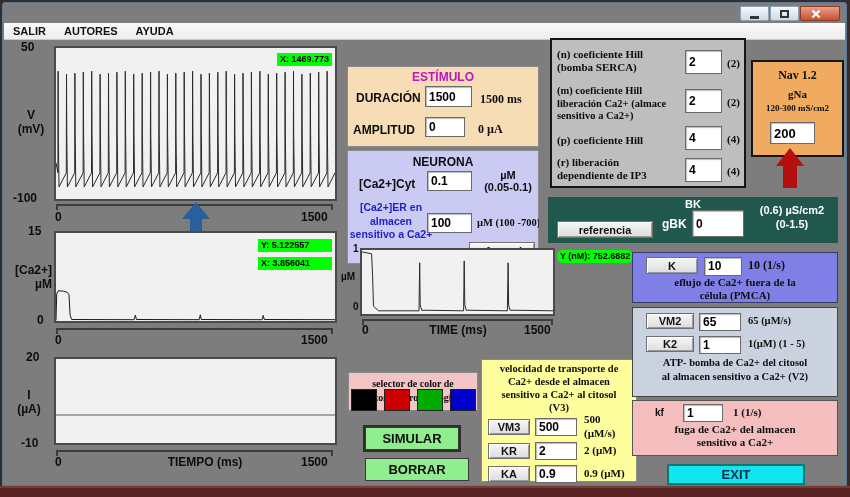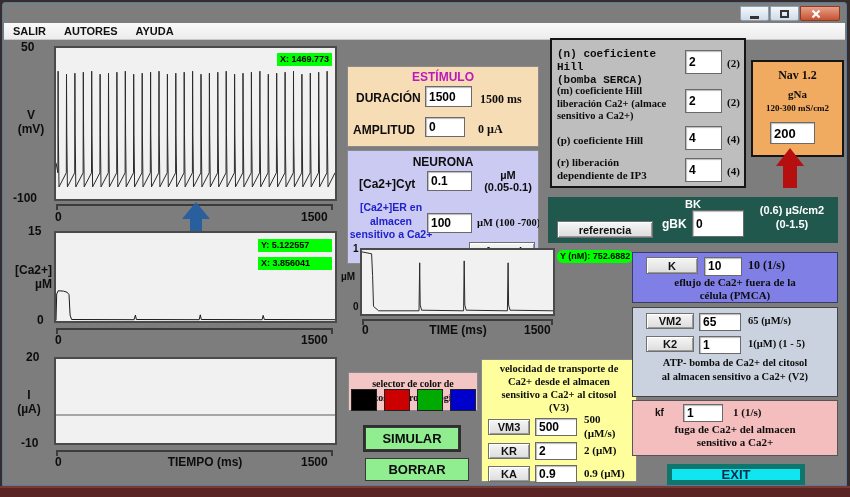--- a/index.html
+++ b/index.html
@@ -52,21 +52,21 @@
   .btn3d { background:linear-gradient(#f6f6f6,#dcdcdc); border:1px solid #707070;
            box-shadow:1px 1px 0 #fff inset, -1px -1px 0 #9a9a9a inset;
            font-size:11px; font-weight:bold; color:#111; display:flex; align-items:center; justify-content:center; }
   .lbl { font-weight:bold; color:#0d0d0d; }
   .blue { color:#2121cc; }
   .white { color:#fff; }
 
   .action-btn { background:#90ee90; border:1px solid #3a3a3a; font-weight:bold; font-size:13px;
                 color:#0a0a0a; display:flex; align-items:center; justify-content:center; }
   .sim { box-shadow:0 0 0 2px #2e2e2e; }
-  .exit-btn { background:#10e6ef; border:5px solid #0f766e; font-weight:bold; font-size:13px;
+  .exit-btn { background:#10e6ef; border:2px solid #0f766e; font-weight:bold; font-size:13px;
               color:#0a2a4a; display:flex; align-items:center; justify-content:center; }
   .swatch { width:26px; height:22px; border:1px solid #222; }
 
   
   .arrow-up { position:absolute; }
   .arrow-up .head { position:absolute; left:0; top:0; width:0; height:0;
                     border-left:14px solid transparent; border-right:14px solid transparent; }
   .arrow-up .stem { position:absolute; }
 </style>
 </head>
@@ -203,21 +203,21 @@
 (µM/s)</div>
   <div class="abs btn3d" style="left:6px;top:83px;width:42px;height:16px;">KR</div>
   <div class="abs" style="left:53px;top:81px;width:42px;height:18px;"><input class="field" value="2" style=""></div>
   <div class="abs lbl serif" style="left:102px;top:84px;font-size:11px;">2 (µM)</div>
   <div class="abs btn3d" style="left:6px;top:106px;width:42px;height:16px;">KA</div>
   <div class="abs" style="left:53px;top:104px;width:42px;height:18px;"><input class="field" value="0.9" style=""></div>
   <div class="abs lbl serif" style="left:102px;top:107px;font-size:11px;">0.9 (µM)</div>
 </div>
 
 <div class="abs panel-dkborder" style="left:550px;top:38px;width:196px;height:150px;background:#bebebe;position:absolute;">
-  <div class="abs lbl serif ml" style="left:5px;top:8px;width:132px;font-size:11px;line-height:1.2;font-family:Liberation Mono, monospace;">(n) coeficiente Hill
+  <div class="abs lbl serif ml" style="left:5px;top:8px;width:132px;font-size:11px;line-height:1.2;">(n) coeficiente Hill
 (bomba SERCA)</div>
   <div class="abs" style="left:133px;top:10px;width:37px;height:24px;"><input class="field" value="2" style=""></div>
   <div class="abs lbl serif" style="left:175px;top:17px;font-size:11px;">(2)</div>
 
   <div class="abs lbl serif ml" style="left:5px;top:45px;width:134px;font-size:10.5px;line-height:1.2;">(m) coeficiente Hill
 liberación  Ca2+ (almace
 sensitivo a Ca2+)</div>
   <div class="abs" style="left:133px;top:49px;width:37px;height:24px;"><input class="field" value="2" style=""></div>
   <div class="abs lbl serif" style="left:175px;top:56px;font-size:11px;">(2)</div>
 

